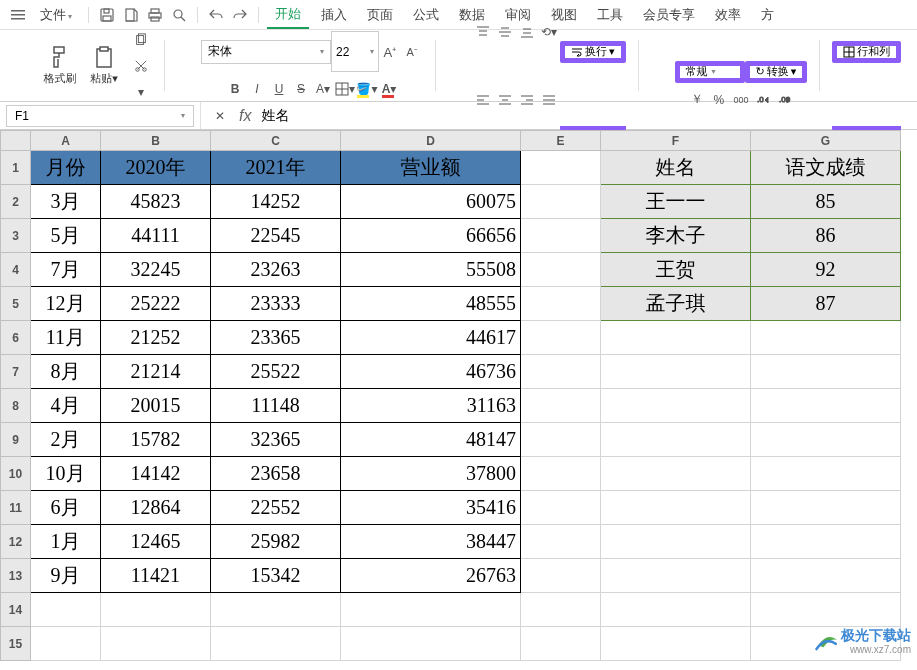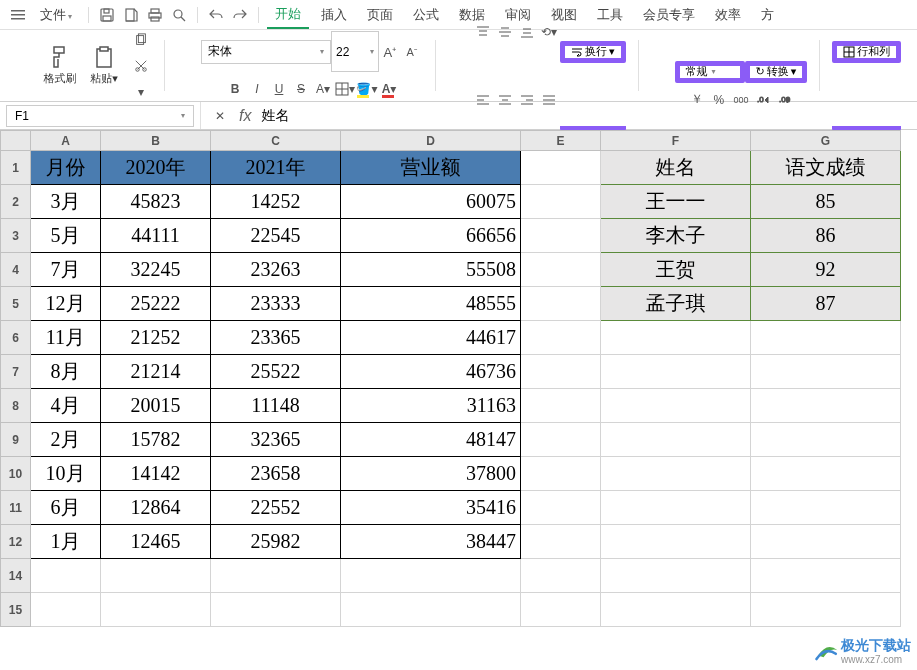--- a/index.html
+++ b/index.html
@@ -44,21 +44,21 @@
 .corner { background: #e8e8e8; border: 1px solid #c0c0c0; width: 30px; height: 20px; }
 .cell { border: 1px solid #d4d4d4; height: 34px; font-size: 20px; font-family: "SimSun", serif; padding: 0 4px; background: #fff; }
 
 .tbl-cell { border: 1px solid #000; }
 .tbl-hdr { background: #4A7CB0; color: #000; }
 .right-tbl { background: #e7e6e6; border: 1px solid #5a8a3a; }
 .center { text-align: center; }
 .right { text-align: right; }
 
 
-.watermark { position: absolute; bottom: 4px; right: 6px; display: flex; align-items: center; opacity: 0.9; }
+.watermark { position: absolute; bottom: 14px; right: 6px; display: flex; align-items: center; opacity: 0.9; text-align: right; }
 .watermark .logo { width: 28px; height: 28px; }
 .watermark .txt { display: flex; flex-direction: column; font-size: 11px; line-height: 1.2; }
 .watermark .txt .t1 { color: #2a7dd0; font-weight: bold; font-size: 14px; }
 .watermark .txt .t2 { color: #888; font-size: 10px; }
 </style>
 </head>
 <body>
 
 <div class="menubar">
   <span class="qat-icon">
@@ -455,20 +455,30 @@
           <th class="row-hdr">12</th>
           <td class="cell tbl-cell center">1月</td>
           <td class="cell tbl-cell center">12465</td>
           <td class="cell tbl-cell center">25982</td>
           <td class="cell tbl-cell right">38447</td>
           <td class="cell"></td>
           <td class="cell"></td>
           <td class="cell"></td>
         </tr>
         <tr>
+          <th class="row-hdr">13</th>
+          <td class="cell tbl-cell center">9月</td>
+          <td class="cell tbl-cell center">11421</td>
+          <td class="cell tbl-cell center">15342</td>
+          <td class="cell tbl-cell right">26763</td>
+          <td class="cell"></td>
+          <td class="cell"></td>
+          <td class="cell"></td>
+        </tr>
+        <tr>
           <th class="row-hdr">14</th>
           <td class="cell"></td>
           <td class="cell"></td>
           <td class="cell"></td>
           <td class="cell"></td>
           <td class="cell"></td>
           <td class="cell"></td>
           <td class="cell"></td>
         </tr>
         <tr>

